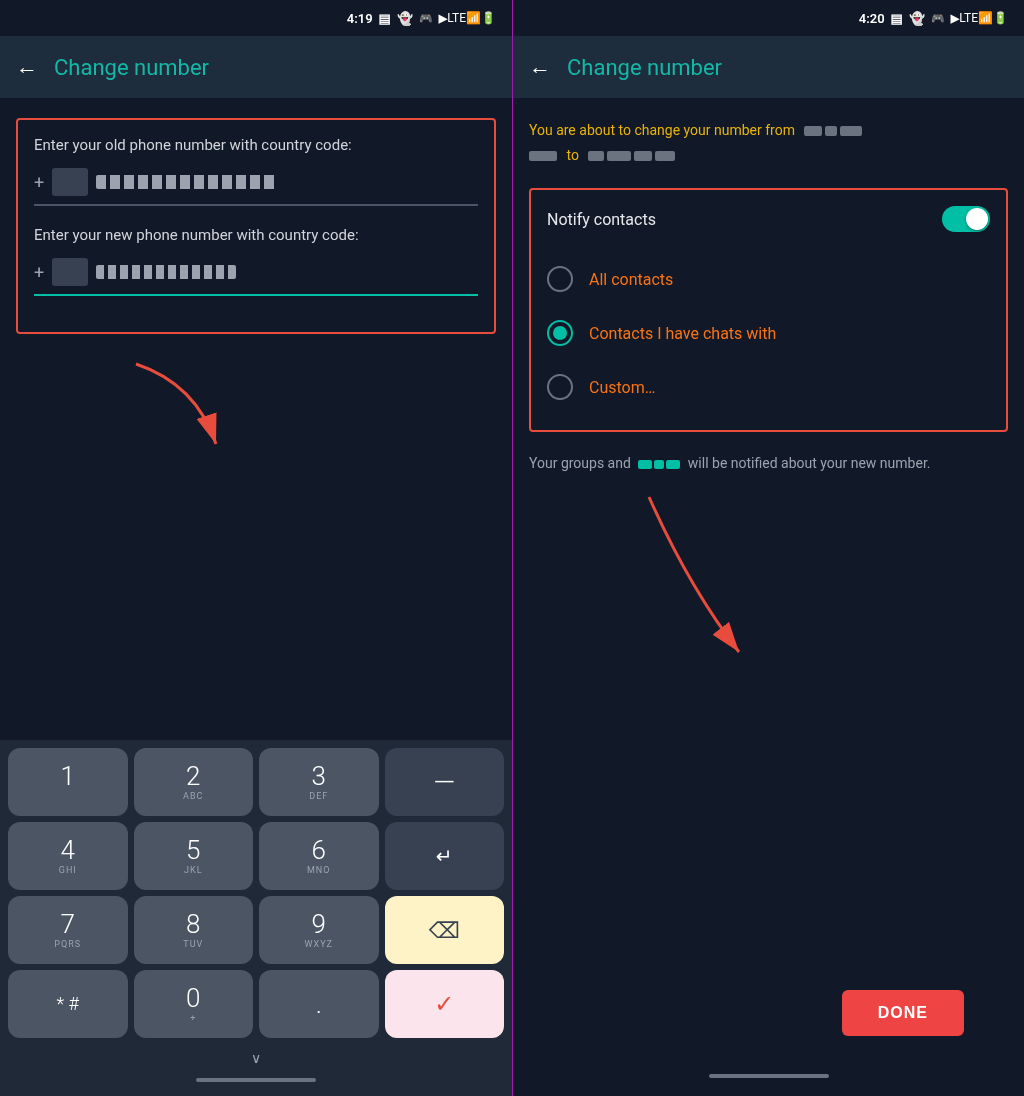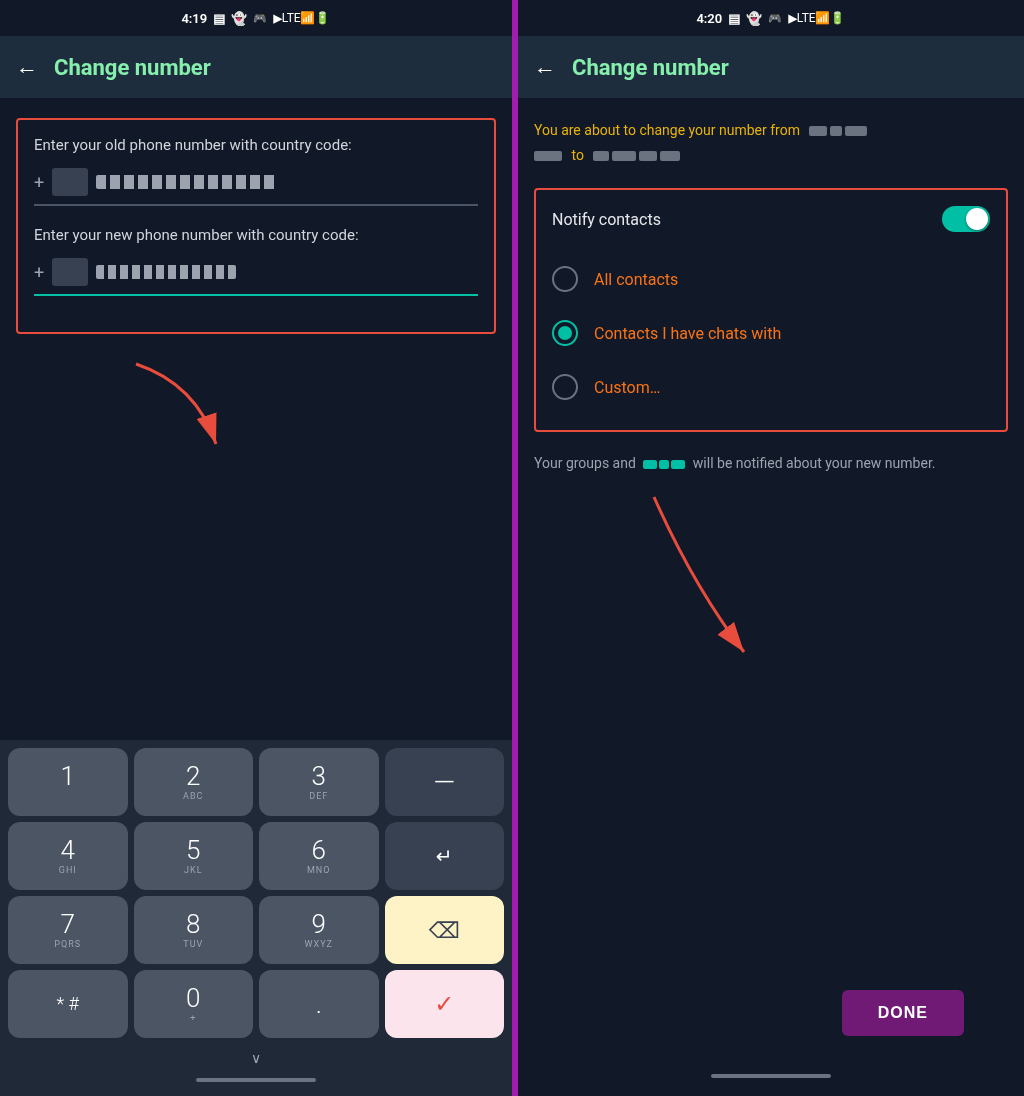--- a/index.html
+++ b/index.html
@@ -21,27 +21,27 @@
       flex-direction: column;
       position: relative;
     }
 
     .phone-panel.left {
       background: #111827;
     }
 
     .phone-panel.right {
       background: #111827;
-      border-left: 6px solid #a21caf;
+      border-left: 1px solid #a21caf;
     }
 
     
     .status-bar {
       display: flex;
-      justify-content: center;
+      justify-content: flex-end;
       align-items: center;
       padding: 8px 16px;
       height: 36px;
       background: #111827;
     }
 
     .status-left {
       display: flex;
       align-items: center;
       gap: 6px;
@@ -67,23 +67,23 @@
       gap: 16px;
     }
 
     .back-arrow {
       color: #fff;
       font-size: 22px;
       cursor: pointer;
     }
 
     .app-bar-title {
-      color: #86efac;
+      color: #14b8a6;
       font-size: 22px;
-      font-weight: 700;
+      font-weight: 400;
     }
 
     
     .content {
       flex: 1;
       padding: 20px 16px;
       background: #111827;
       position: relative;
     }
 
@@ -278,21 +278,21 @@
       border-radius: 50%;
       background: #00bfa5;
     }
 
     .radio-label {
       color: #f97316;
       font-size: 16px;
     }
 
     .done-btn {
-      background: #701a75;
+      background: #ef4444;
       color: #fff;
       border: none;
       border-radius: 6px;
       font-size: 16px;
       font-weight: 700;
       letter-spacing: 1px;
       padding: 14px 36px;
       cursor: pointer;
       position: absolute;
       bottom: 60px;

